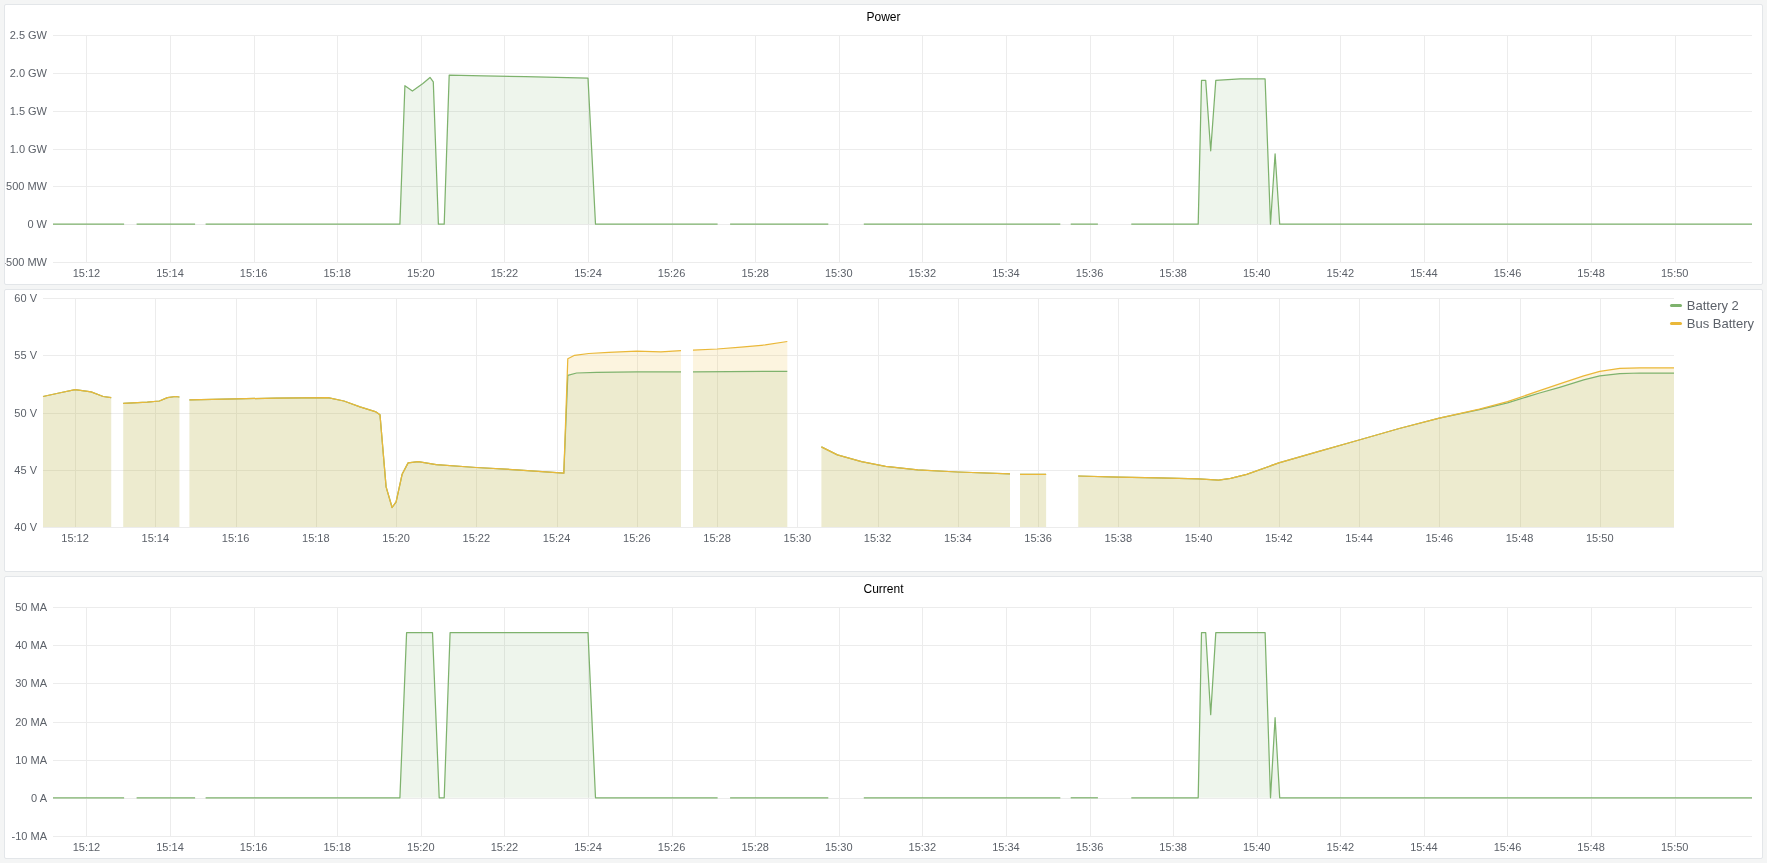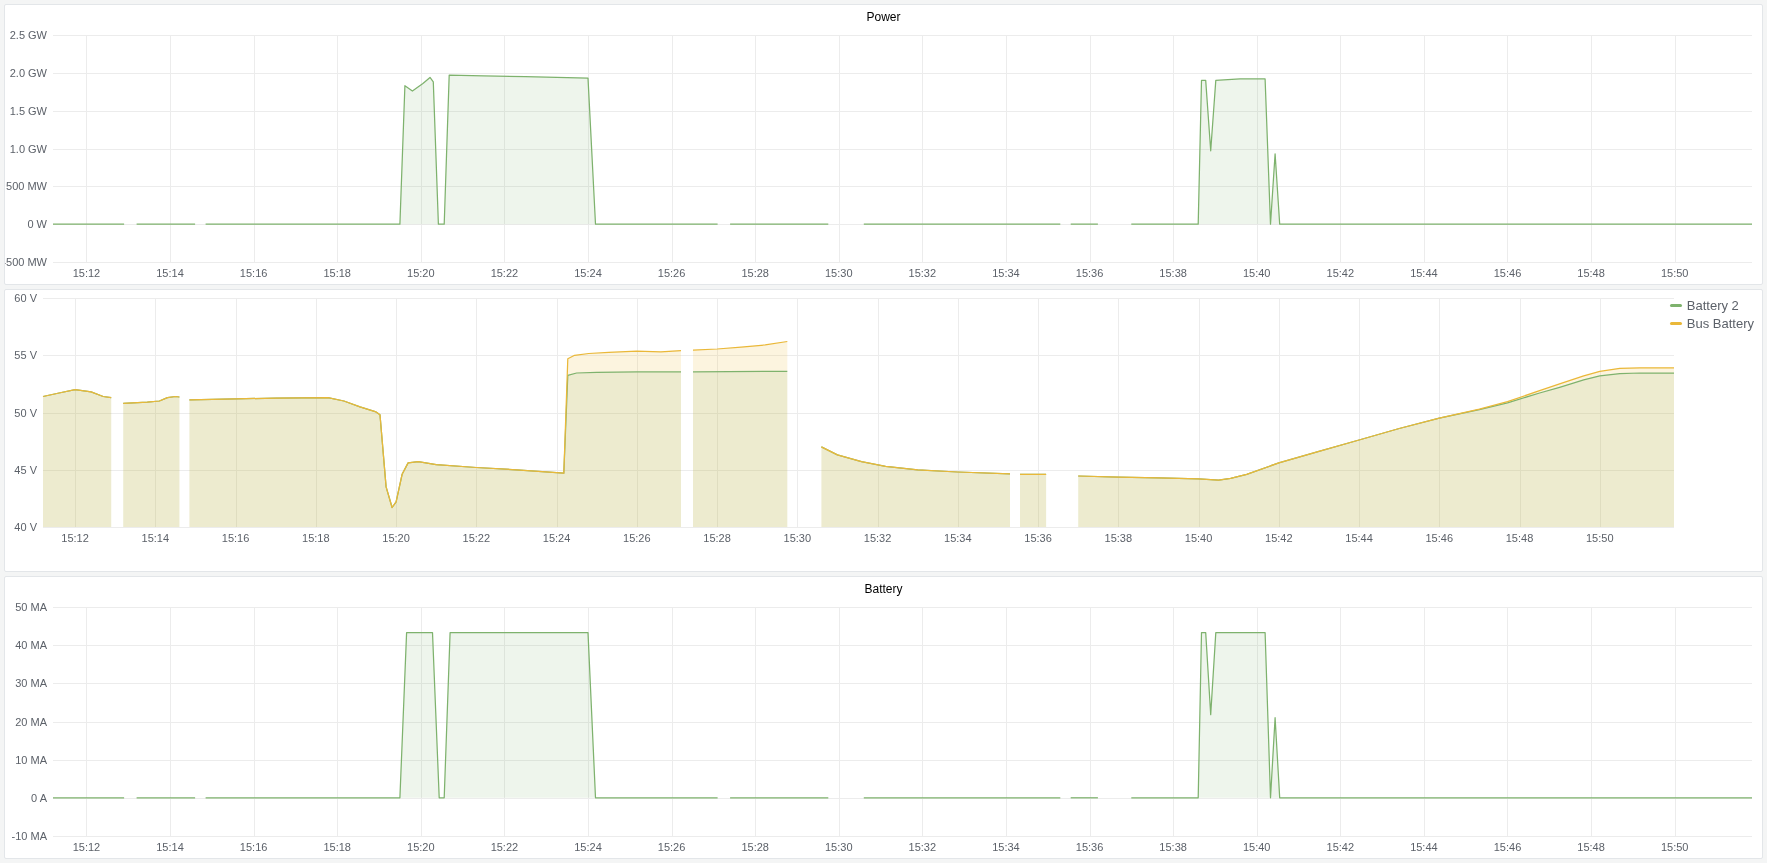--- a/index.html
+++ b/index.html
@@ -194,21 +194,21 @@
           </div>
           <div class="legend-row">
             <span class="swatch" style="background: rgb(234, 184, 57);"></span>
             <span>Bus Battery</span>
           </div>
         </div>
     </div>
   </section>
 
   <section class="panel" id="panel-2">
-    <div class="panel-title">Battery</div>
+    <div class="panel-title">Current</div>
     <div class="chart-wrap">
       <svg class="chart" width="1757" height="259">
           <g stroke="#ececec" stroke-width="1" shape-rendering="crispEdges">
             <line x1="81.5" y1="8" x2="81.5" y2="237"></line>
             <line x1="165.5" y1="8" x2="165.5" y2="237"></line>
             <line x1="249.5" y1="8" x2="249.5" y2="237"></line>
             <line x1="332.5" y1="8" x2="332.5" y2="237"></line>
             <line x1="416.5" y1="8" x2="416.5" y2="237"></line>
             <line x1="499.5" y1="8" x2="499.5" y2="237"></line>
             <line x1="583.5" y1="8" x2="583.5" y2="237"></line>

